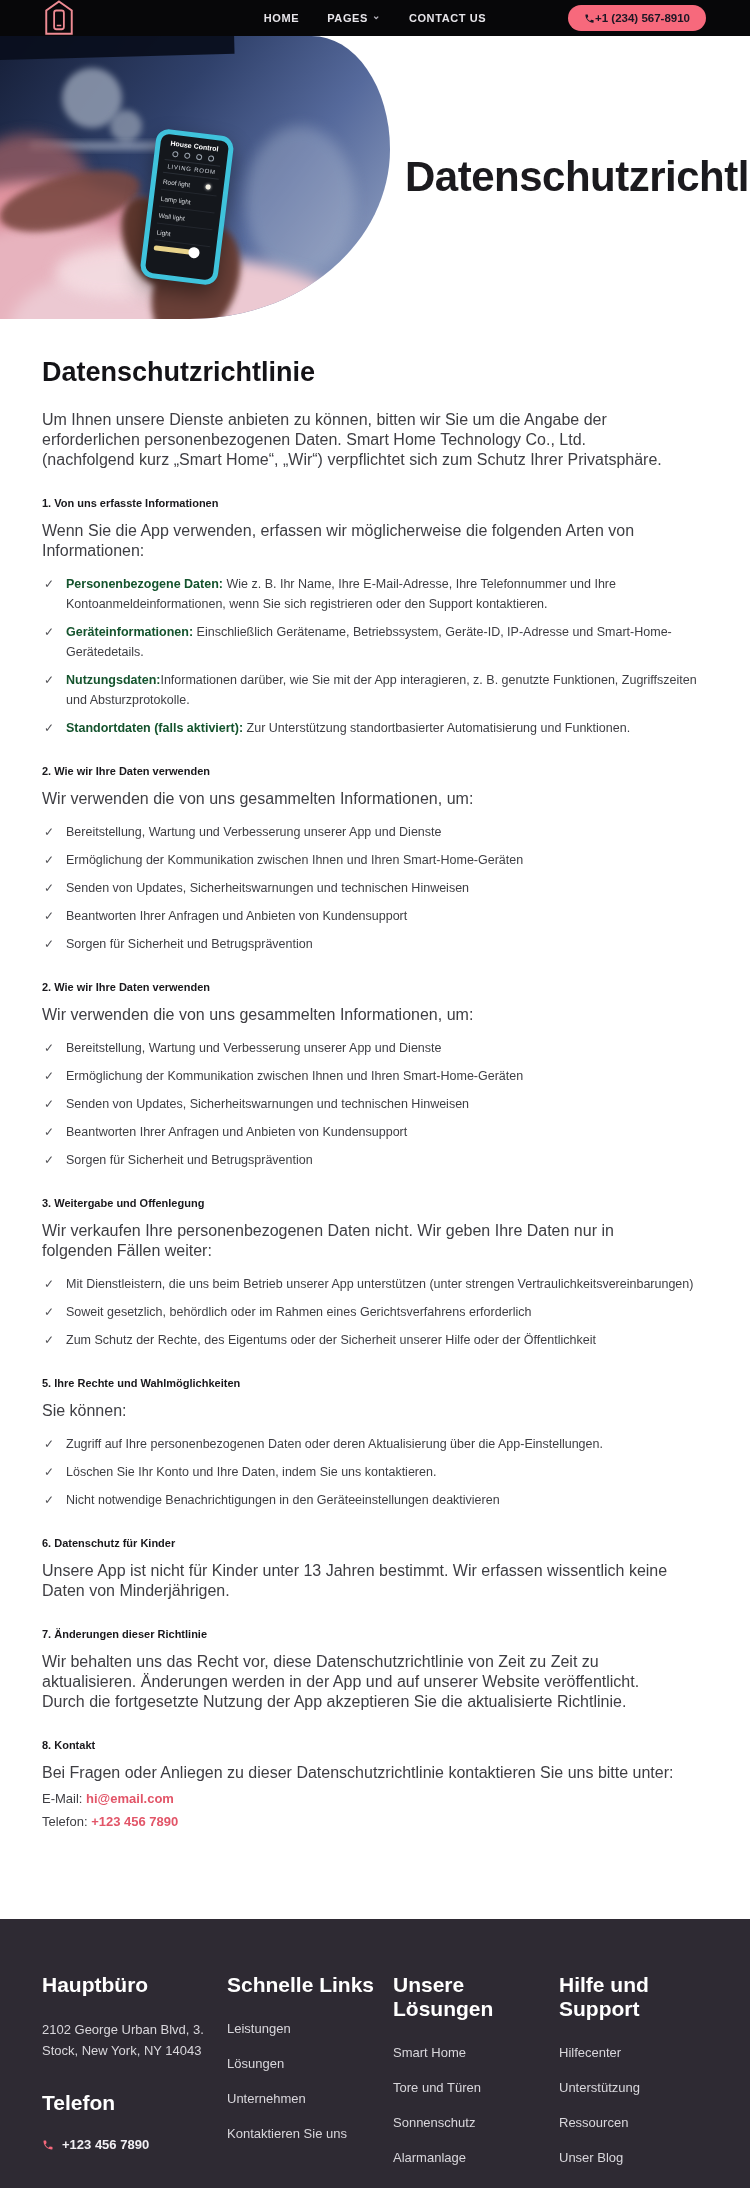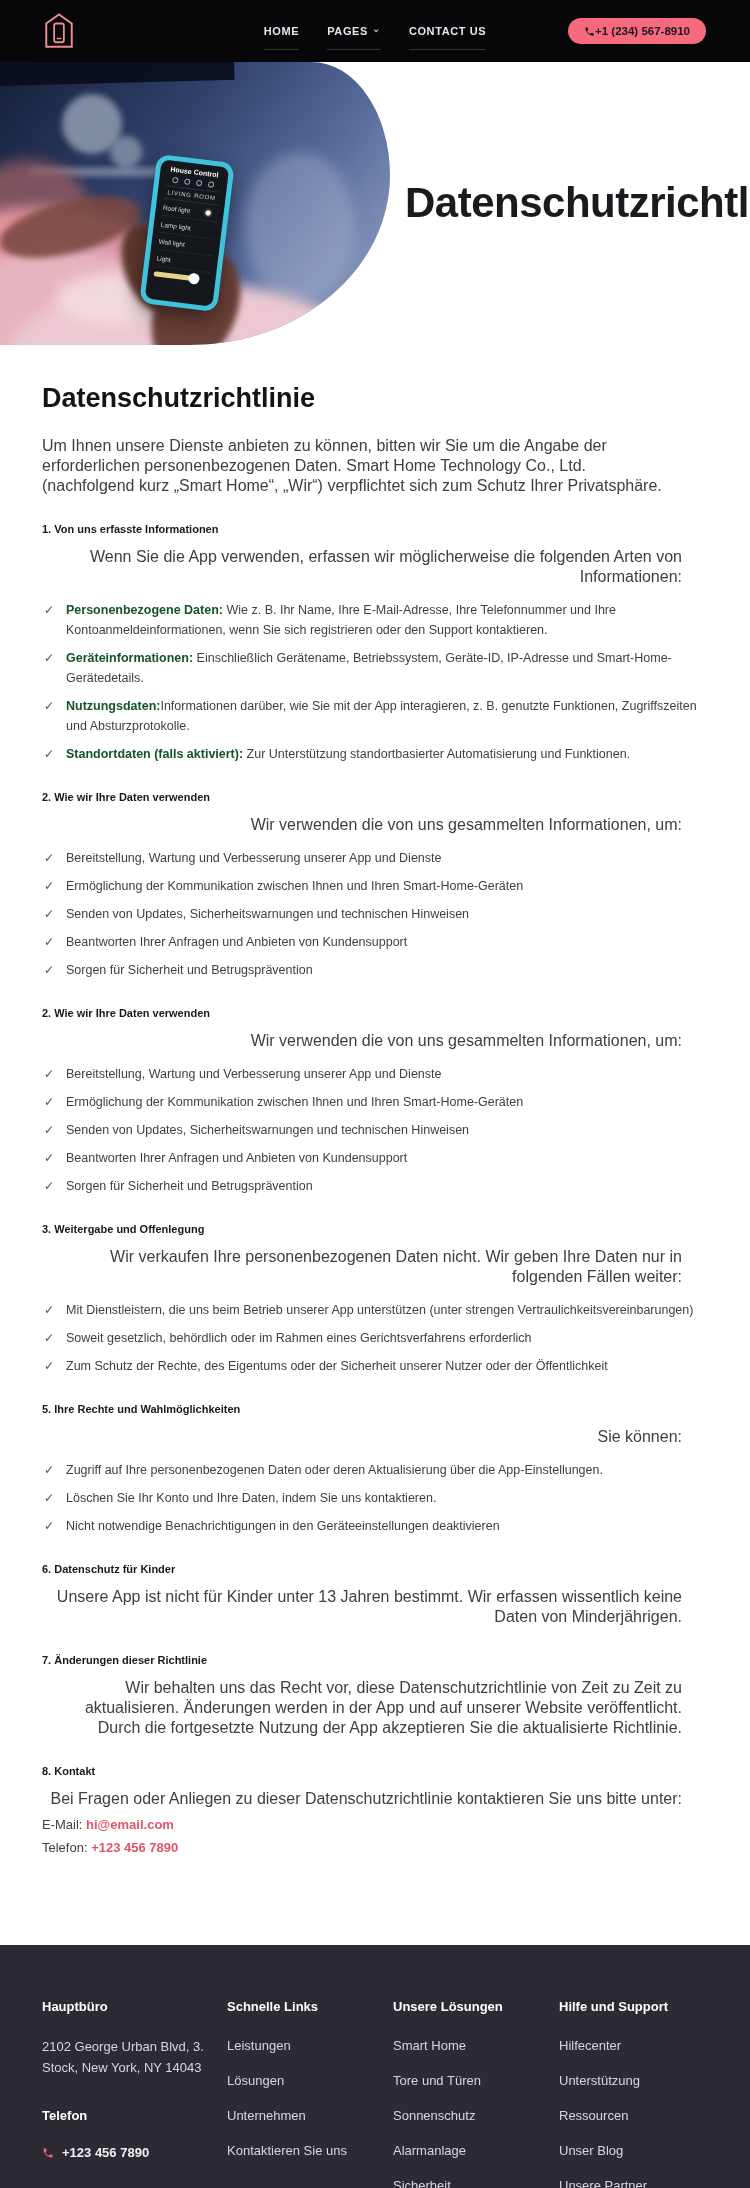--- a/index.html
+++ b/index.html
@@ -1,21 +1,21 @@
 <!DOCTYPE html>
 <html lang="de"><head>
 <meta charset="utf-8">
 <style>
   * { margin:0; padding:0; box-sizing:border-box; }
   html,body { width:750px; background:#ffffff; font-family:"Liberation Sans", sans-serif; }
   body { overflow-x:hidden; }
   a { text-decoration:none; cursor:pointer; }
 
   
-  .site-header { position:relative; height:62px; background:#070709; display:flex; align-items:center; padding:14px 44px; }
+  .site-header { position:relative; height:36px; background:#070709; display:flex; align-items:center; padding:14px 44px; }
   .logo { display:flex; align-items:center; }
   .main-nav { position:absolute; left:50%; transform:translateX(-50%); display:flex; gap:28px; }
   .nav-item { position:relative; display:flex; align-items:center; gap:4px; color:#e7e5ea; font-size:11px; font-weight:600; letter-spacing:.6px; }
   .nav-item::after { content:""; position:absolute; left:0; right:0; bottom:-13px; height:1px; background:#35323b; }
   .nav-item .chev { font-size:10px; color:#b9b6bf; line-height:6px; margin-top:-4px; }
   .btn-phone { margin-left:auto; display:flex; align-items:center; background:#f7697c; color:#1c1724; font-size:11.5px; font-weight:700; padding:7px 16px; border-radius:999px; border:none; }
 
   
   .hero { position:relative; height:283px; background:#ffffff; overflow:hidden; }
   .hero-media { position:absolute; left:0; top:0; width:390px; height:283px; overflow:hidden;
@@ -34,32 +34,32 @@
   .ph-row { font-size:6.5px; color:#d7dade; padding:4.5px 1px; border-bottom:1px solid #23272e; display:flex; justify-content:space-between; align-items:center; }
   .bulb { width:5px; height:5px; background:#f3f0e2; border-radius:50%; box-shadow:0 0 3px #fff; margin-right:6px; }
   .ph-slider { margin-top:5px; position:relative; height:5px; width:72%; background:#e9d38b; border-radius:3px; }
   .ph-slider::after { content:""; position:absolute; right:-6px; top:-3px; width:11px; height:11px; background:#fff; border-radius:50%; }
 
   
   .content { padding:38px 42px 44px; }
   .page-title { font-size:27px; font-weight:700; color:#141317; margin-bottom:22px; }
   .intro, .sec-intro { font-size:16px; line-height:20px; color:#3e3e43; max-width:640px; }
   .policy-section h3 { font-size:11px; font-weight:700; color:#19181c; margin-top:27px; }
-  .sec-intro { margin-top:12px;text-align:right; }
+  .sec-intro { margin-top:12px; }
   ul.check-list { list-style:none; margin-top:13px; }
   ul.check-list li { position:relative; padding-left:24px; margin:8px 0; font-size:12.5px; line-height:20px; color:#3e3e43; max-width:690px; }
   ul.check-list li b { color:#14532d; }
   .check-icon { position:absolute; left:2px; top:0; color:#55555a; font-size:12px; }
   .contact-line { margin-top:8px; font-size:13px; color:#3e3e43; }
   .contact-line a { color:#e25568; font-weight:700; }
 
   
   .site-footer { background:#2e2a33; color:#fff; margin-top:46px; }
   .footer-grid { display:grid; grid-template-columns:185px 166px 166px 1fr; padding:54px 42px 0; }
-  .f-col h4 { font-size:13px; font-weight:700; color:#ffffff; margin-bottom:22px; }
+  .f-col h4 { font-size:21px; font-weight:700; color:#ffffff; margin-bottom:22px; }
   .f-address { font-size:13px; line-height:21px; color:#d9d7dc; width:164px; }
   .f-sub { margin-top:30px; }
   .icon-row { display:flex; align-items:center; gap:8px; font-size:13px; font-weight:600; color:#f2f0f4; }
   .f-links { list-style:none; }
   .f-links li { margin-bottom:17px; }
   .f-links a { font-size:13px; color:#d9d7dc; }
 </style>
 </head>
 <body>
 
@@ -190,21 +190,21 @@
           <li><span class="check-icon">✓</span><span class="item-text">Beantworten Ihrer Anfragen und Anbieten von Kundensupport</span></li>
           <li><span class="check-icon">✓</span><span class="item-text">Sorgen für Sicherheit und Betrugsprävention</span></li>
         </ul>
       </section>
       <section class="policy-section">
         <h3>3. Weitergabe und Offenlegung</h3>
         <p class="sec-intro">Wir verkaufen Ihre personenbezogenen Daten nicht. Wir geben Ihre Daten nur in folgenden Fällen weiter:</p>
         <ul class="check-list">
           <li><span class="check-icon">✓</span><span class="item-text">Mit Dienstleistern, die uns beim Betrieb unserer App unterstützen (unter strengen Vertraulichkeitsvereinbarungen)</span></li>
           <li><span class="check-icon">✓</span><span class="item-text">Soweit gesetzlich, behördlich oder im Rahmen eines Gerichtsverfahrens erforderlich</span></li>
-          <li><span class="check-icon">✓</span><span class="item-text">Zum Schutz der Rechte, des Eigentums oder der Sicherheit unserer Nutzer oder der Öffentlichkeit</span></li>
+          <li><span class="check-icon">✓</span><span class="item-text">Zum Schutz der Rechte, des Eigentums oder der Sicherheit unserer Hilfe oder der Öffentlichkeit</span></li>
         </ul>
       </section>
       <section class="policy-section">
         <h3>5. Ihre Rechte und Wahlmöglichkeiten</h3>
         <p class="sec-intro">Sie können:</p>
         <ul class="check-list">
           <li><span class="check-icon">✓</span><span class="item-text">Zugriff auf Ihre personenbezogenen Daten oder deren Aktualisierung über die App-Einstellungen.</span></li>
           <li><span class="check-icon">✓</span><span class="item-text">Löschen Sie Ihr Konto und Ihre Daten, indem Sie uns kontaktieren.</span></li>
           <li><span class="check-icon">✓</span><span class="item-text">Nicht notwendige Benachrichtigungen in den Geräteeinstellungen deaktivieren</span></li>
         </ul>

